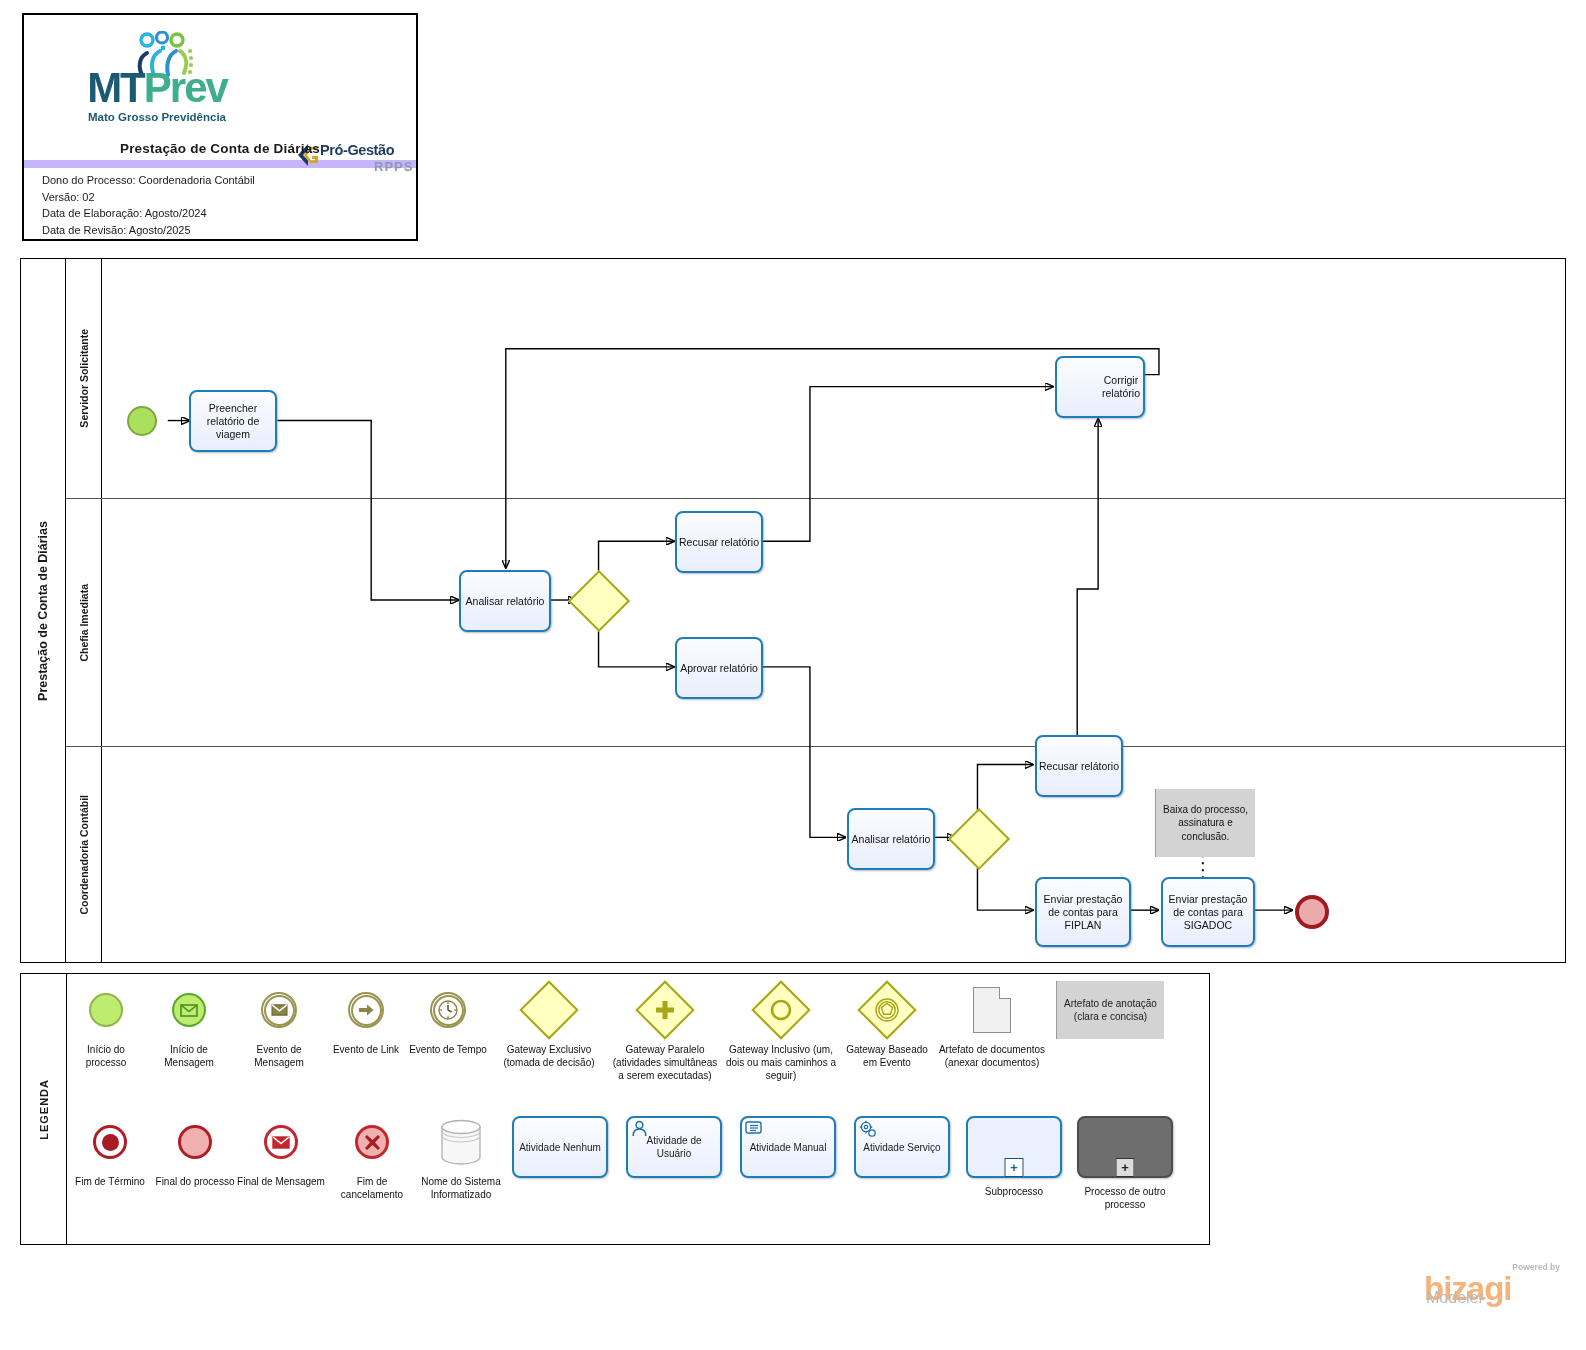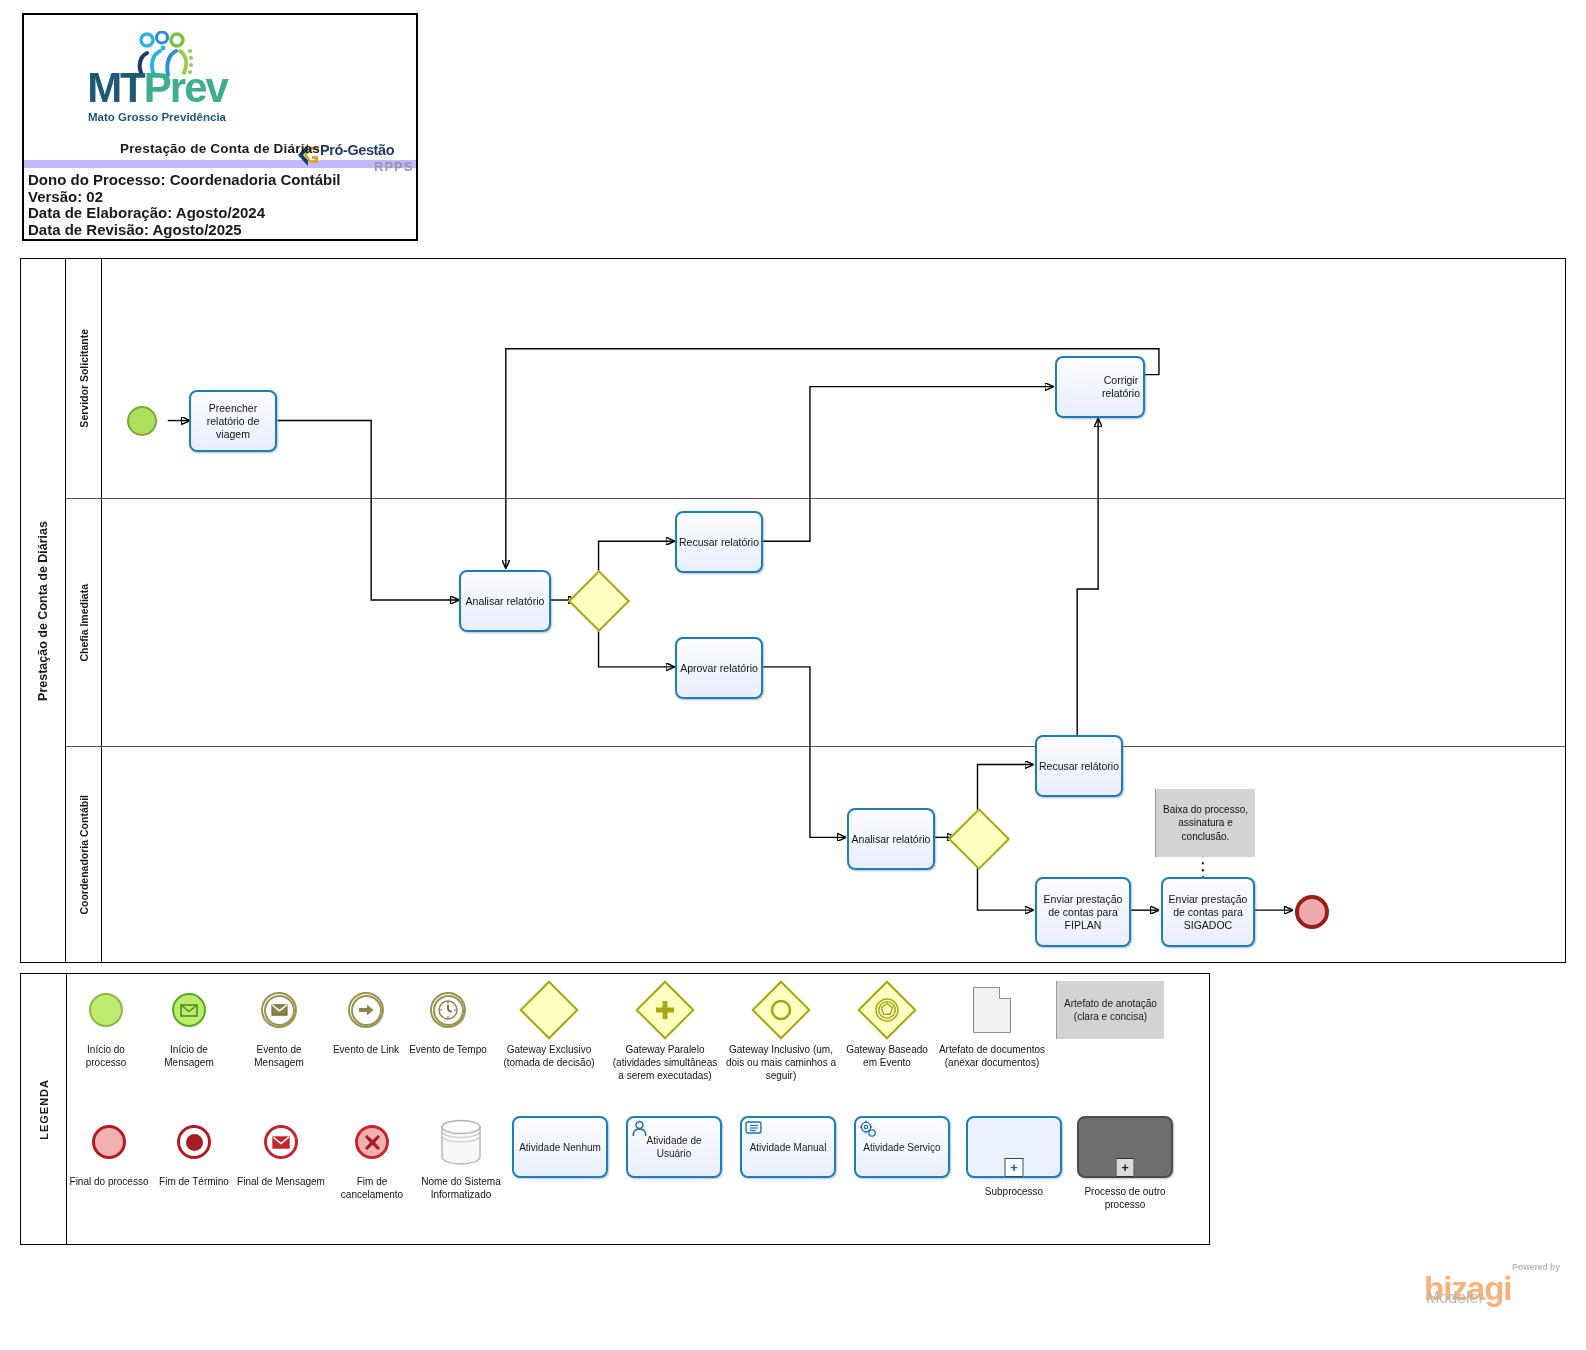--- a/index.html
+++ b/index.html
@@ -1,21 +1,21 @@
 <!DOCTYPE html>
 <html><head>
 <meta charset="utf-8">
 <style>
   html,body{margin:0;padding:0;background:#ffffff;}
   body{width:1586px;height:1350px;position:relative;font-family:"Liberation Sans",sans-serif;color:#1a1a1a;}
 
   
   #header-card{position:absolute;left:22px;top:13px;width:396px;height:228px;border:2px solid #000;background:#fff;box-sizing:border-box;}
   #header-top{position:relative;height:145px;border-bottom:8px solid #c4b5fd;}
-  #header-bottom{padding:4px 0 0 4px;font-size:15px;line-height:16.5px;font-weight:bold;}
+  #header-bottom{padding:4px 0 0 18px;font-size:11px;line-height:16.5px;}
   #header-bottom div{white-space:nowrap;}
   #proc-title{position:absolute;left:0;right:0;bottom:4px;text-align:center;font-size:13.5px;font-weight:bold;letter-spacing:.2px;}
 
   
   #mtprev-logo{position:absolute;left:48px;top:16px;width:170px;height:100px;}
   #mtprev-word{position:absolute;left:0;top:36px;width:170px;text-align:center;font-size:42px;font-weight:bold;line-height:42px;letter-spacing:-2px;}
   #mtprev-word .mt{color:#1c5a73;}
   #mtprev-word .prev{color:#3fae8e;}
   #mtprev-sub{position:absolute;left:0;top:80px;width:170px;text-align:center;font-size:11.5px;font-weight:bold;color:#1c5a73;}
   #mtprev-people{position:absolute;left:58px;top:0px;width:72px;height:48px;}
@@ -361,34 +361,34 @@
     <div class="leg-item" style="width:118px">
       <div class="leg-ico">
         <div class="note-art">Artefato de anotação (clara e concisa)</div>
       </div>
 
     </div>
   </div>
 
   <div class="leg-row" id="leg-row2">
 
-    <div class="leg-item" style="width:84px">
-      <div class="leg-ico">
-          <div class="cir g-end"></div>
-        </div>
-      <div class="leg-cap">Final do processo</div>
-    </div>
-
     <div class="leg-item" style="width:86px">
       <div class="leg-ico">
           <div class="cir g-endterm">
             <i></i>
           </div>
         </div>
       <div class="leg-cap">Fim de Término</div>
+    </div>
+
+    <div class="leg-item" style="width:84px">
+      <div class="leg-ico">
+          <div class="cir g-end"></div>
+        </div>
+      <div class="leg-cap">Final do processo</div>
     </div>
 
     <div class="leg-item" style="width:88px">
       <div class="leg-ico">
         <div class="cir g-endmsg">
           <svg width="18" height="13" viewBox="0 0 18 13">
               <rect x="1" y="1" width="16" height="11" fill="#c4262e" stroke="#c4262e" stroke-width="1.4"></rect>
               <path d="M1 1 L9 7.5 L17 1" fill="none" stroke="#fff" stroke-width="1.6"></path>
             </svg>
         </div>

